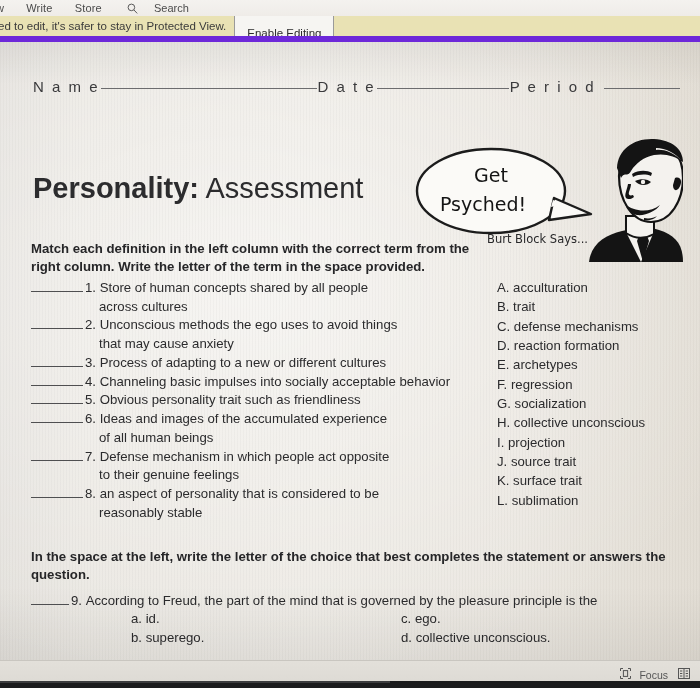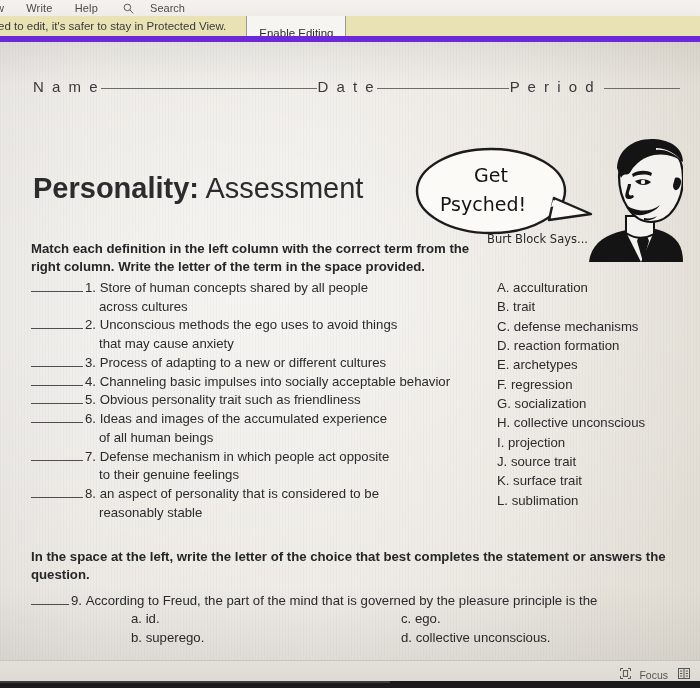--- a/index.html
+++ b/index.html
@@ -32,21 +32,21 @@
   .protected-bar {
     position: absolute; top: 16px; left: 0; width: 700px; height: 26px;
     background: #e9e2b4;
     border-bottom: 6px solid #6d28d9;
     display: flex; align-items: center;
     font-size: 11.5px; color: #3b3b3b;
     overflow: hidden;
   }
   .protected-msg { margin-left: -2px; white-space: nowrap; }
   .enable-btn {
-    margin-left: 20px;
+    margin-left: 8px;
     background: #f6f5f2;
     border: 1px solid #9a9a9a;
     border-radius: 1px;
     font-family: "Liberation Sans", sans-serif;
     font-size: 11.5px;
     color: #2b2b2b;
     padding: 19px 12px 4px;
     line-height: 1;
     cursor: pointer;
   }
@@ -151,21 +151,21 @@
   .bottom-edge .seam { position: absolute; top: 0; left: 0; width: 390px; height: 2px; background: #3c3c3e; }
 </style>
 </head>
 <body>
 
 <div id="app">
 
   <div class="ribbon-tabs">
     <span class="tab clipped">w</span>
     <span class="tab">Write</span>
-    <span class="tab">Help</span>
+    <span class="tab">Store</span>
     <span class="search-box">
       <span>
         <svg width="11" height="11" viewBox="0 0 11 11">
           <circle cx="4.4" cy="4.4" r="3.3" fill="none" stroke="#5a5a5a" stroke-width="1"></circle>
           <line x1="6.9" y1="6.9" x2="10.2" y2="10.4" stroke="#5a5a5a" stroke-width="1"></line>
         </svg>
       </span>
       <span>Search</span>
     </span>
   </div>

